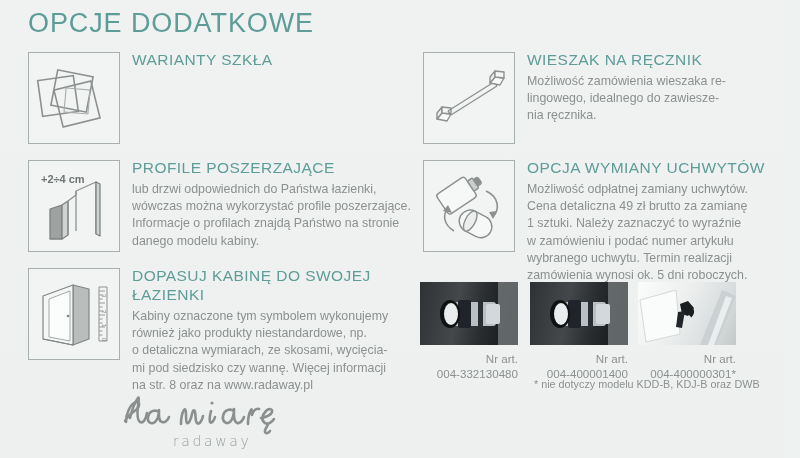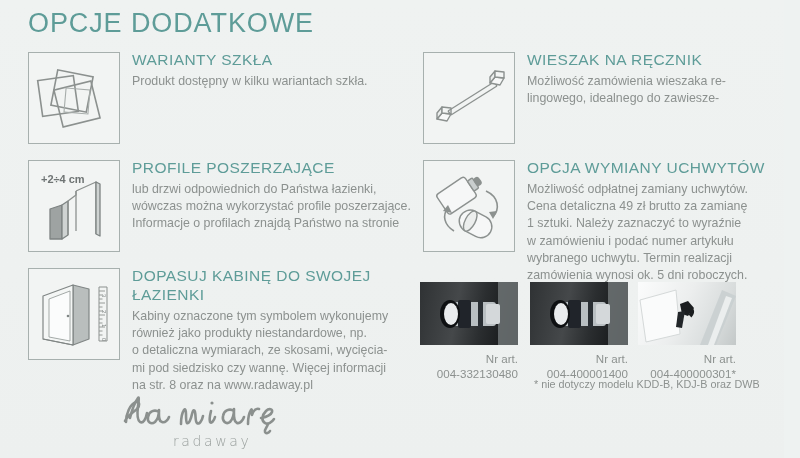--- a/index.html
+++ b/index.html
@@ -173,23 +173,20 @@
     <div class="icon-box">
       <svg width="90" height="90" viewBox="0 0 90 90" fill="none" stroke="#8c918f" stroke-width="1.6">
         <rect x="11" y="25" width="36" height="36" transform="rotate(-8 29 43)"></rect>
         <rect x="25" y="20" width="36" height="36" transform="rotate(11 43 38)"></rect>
         <rect x="29" y="32" width="38" height="38" transform="rotate(-14 48 51)"></rect>
         <rect x="36" y="36" width="24" height="24" transform="rotate(5 48 48)" stroke-width="1.1" stroke="#a6acaa"></rect>
       </svg>
     </div>
     <div class="feature-body">
       <div class="feature-title">WARIANTY SZKŁA</div>
-      <div class="feature-text">
-        <span class="ln">Produkt dostępny w kilku wariantach szkła.</span>
-      </div>
     </div>
   </div>
 
   <div class="feature" id="f-towel">
     <div class="icon-box">
       <svg width="90" height="90" viewBox="0 0 90 90" fill="none" stroke="#8c918f" stroke-width="1.4" stroke-linejoin="round">
         <path d="M13 66 L18 60 L27 61 L23 68 Z" fill="#f7f8f8"></path>
         <path d="M13 66 L13 60 L18 54 L18 60 Z" fill="#eceeed"></path>
         <path d="M18 54 L27 55 L27 61 L18 60 Z" fill="#f3f5f4"></path>
         <path d="M24 58 L70 29" stroke-width="1.3"></path>
@@ -199,20 +196,21 @@
         <path d="M66 30 L71 24 L80 25 L76 32 Z" fill="#f7f8f8"></path>
         <path d="M66 30 L66 24 L71 18 L71 24 Z" fill="#eceeed"></path>
         <path d="M71 18 L80 19 L80 25 L71 24 Z" fill="#f3f5f4"></path>
       </svg>
     </div>
     <div class="feature-body">
       <div class="feature-title">WIESZAK NA RĘCZNIK</div>
       <div class="feature-text">
         <span class="ln">Możliwość zamówienia wieszaka re-</span>
         <span class="ln">lingowego, idealnego do zawiesze-</span>
+        <span class="ln">nia ręcznika.</span>
       </div>
     </div>
   </div>
 
   <div class="feature" id="f-profile">
     <div class="icon-box">
       <svg width="90" height="90" viewBox="0 0 90 90" fill="none">
         <text x="12" y="22" font-family="Liberation Sans, sans-serif" font-size="11" font-weight="bold" fill="#6f7474">+2÷4 cm</text>
         <g stroke="#8c918f" stroke-width="1.3" stroke-linejoin="round">
           <path d="M21 46 L47 24 L47 72 L21 78 Z" fill="none" opacity="0"></path>
@@ -225,20 +223,21 @@
           <path d="M39 40 L39 74" stroke="#8c918f"></path>
         </g>
       </svg>
     </div>
     <div class="feature-body">
       <div class="feature-title">PROFILE POSZERZAJĄCE</div>
       <div class="feature-text">
         <span class="ln">lub drzwi odpowiednich do Państwa łazienki,</span>
         <span class="ln">wówczas można wykorzystać profile poszerzające.</span>
         <span class="ln">Informacje o profilach znajdą Państwo na stronie</span>
+        <span class="ln">danego modelu kabiny.</span>
       </div>
     </div>
   </div>
 
   <div class="feature" id="f-handles">
     <div class="icon-box">
       <svg width="90" height="90" viewBox="0 0 90 90" fill="none" stroke="#8c918f" stroke-width="1.4" stroke-linejoin="round">
 
         <g transform="rotate(-34 35 33)">
           <rect x="15" y="21" width="34" height="24" rx="3" fill="#f6f7f7"></rect>

